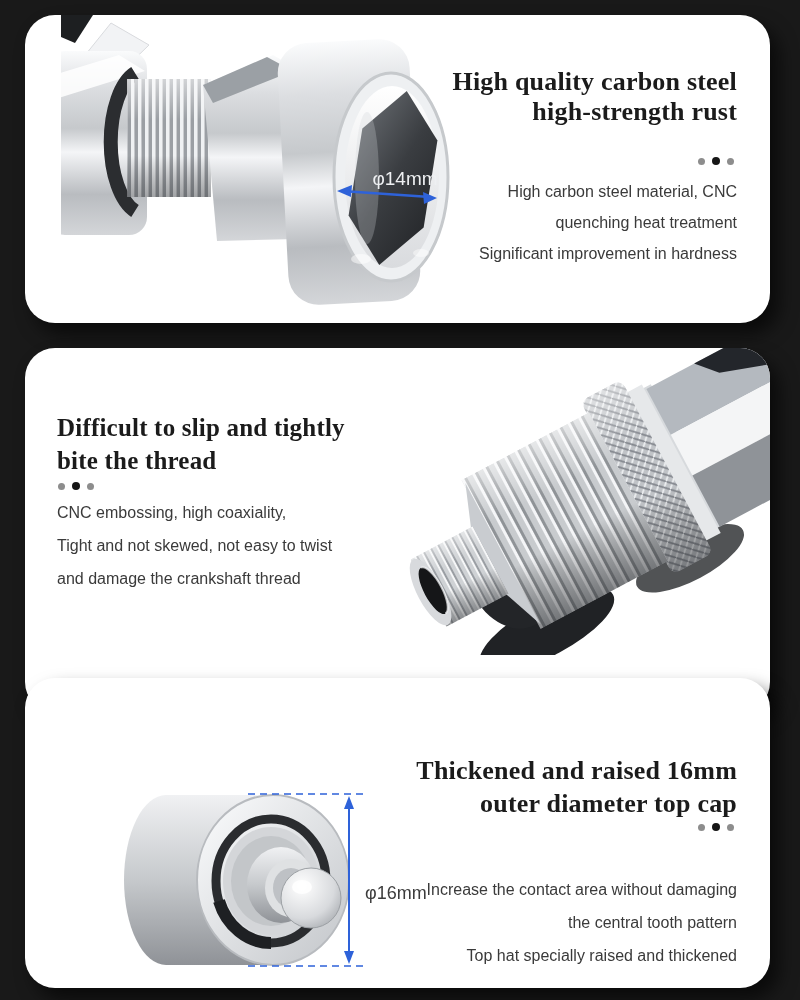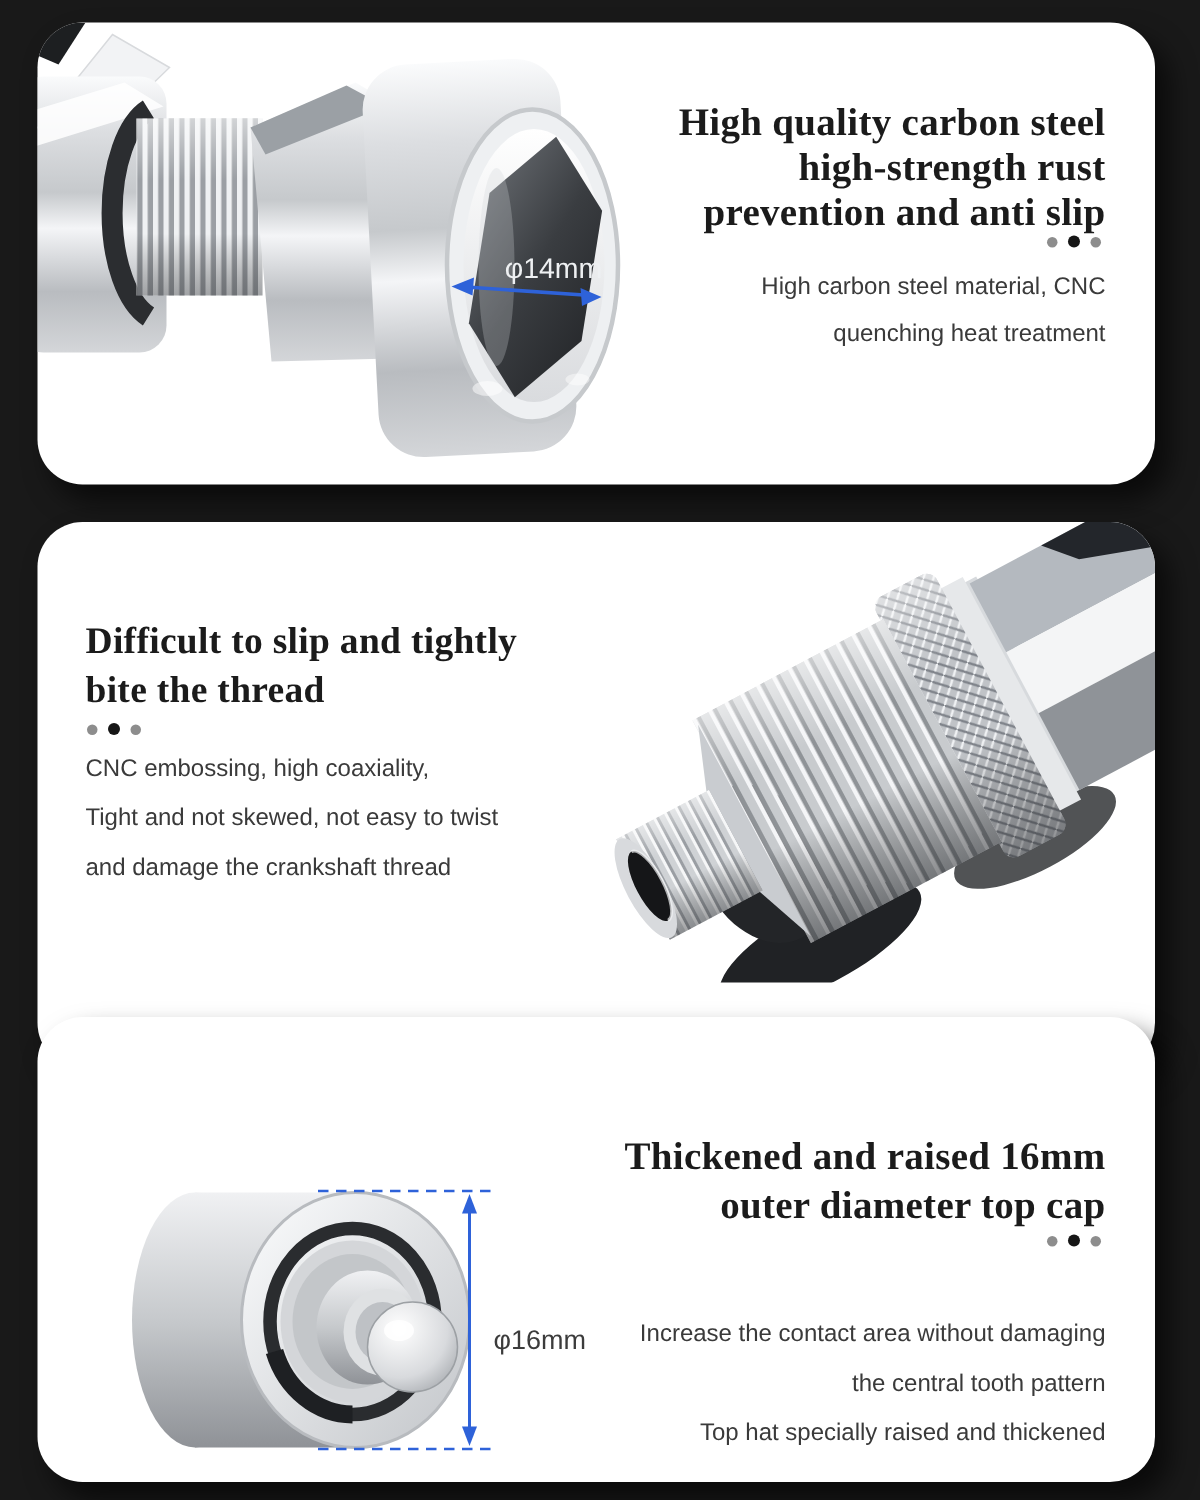--- a/index.html
+++ b/index.html
@@ -9,21 +9,21 @@
     font-family:"Liberation Sans","DejaVu Sans",sans-serif;
   }
   .panel{
     position:absolute;left:25px;width:745px;background:#ffffff;
     border-radius:30px;overflow:hidden;
     box-shadow:9px 11px 18px rgba(0,0,0,0.6);
   }
   .panel-1{top:15px;height:308px;}
   .panel-2{top:348px;height:364px;}
   .panel-3{top:678px;height:310px;}
-  .photo{position:absolute;top:0;}
+  .photo{position:absolute;top:0;padding-left:36px;}
   .photo-1{left:0;width:420px;height:308px;}
   .photo-2{right:0;width:375px;height:307px;}
   .photo-3{left:0;width:370px;height:356px;}
   .photo svg{display:block;width:100%;height:100%;}
   .title{position:absolute;color:#1b1b1b;font-weight:bold;letter-spacing:.2px;font-family:Liberation Serif, serif;}
   .title .tl{white-space:nowrap;}
   .t-right{text-align:right;right:33px;}
   .t-left{text-align:left;left:32px;}
   .p1-title{top:52px;font-size:26px;line-height:30px;}
   .p2-title{top:63px;font-size:25px;line-height:33px;}
@@ -100,30 +100,30 @@
       <g>
         <line x1="281" y1="176" x2="369" y2="182" stroke="#2e62d9" stroke-width="2.4"></line>
         <polygon points="276,176 291,170 290,182" fill="#2e62d9"></polygon>
         <polygon points="376,183 362,177 363,189" fill="#2e62d9"></polygon>
       </g>
     </svg>
   </div>
   <div class="title t-right p1-title">
     <div class="tl">High quality carbon steel</div>
     <div class="tl">high-strength rust</div>
-    <div class="tl">prevention and anti slip</div>
   </div>
   <div class="dots p1-dots">
     <span class="dot"></span>
     <span class="dot mid"></span>
     <span class="dot"></span>
   </div>
   <div class="bullets t-right p1-bullets">
     <p>High carbon steel material, CNC</p>
     <p>quenching heat treatment</p>
+    <p>Significant improvement in hardness</p>
   </div>
 </section>
 
 <section class="panel panel-2">
   <div class="photo photo-2">
     <svg viewBox="0 0 375 307">
       <defs>
         <linearGradient id="g2shade" x1="0" y1="0" x2="0" y2="1">
           <stop offset="0" stop-color="rgba(255,255,255,0.55)"></stop>
           <stop offset=".3" stop-color="rgba(255,255,255,0)"></stop>

